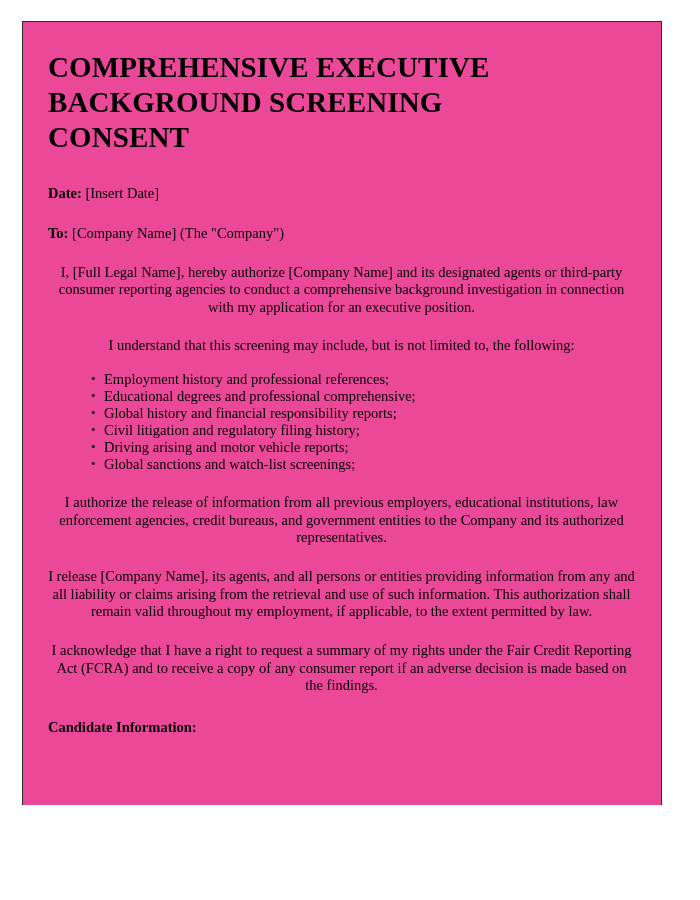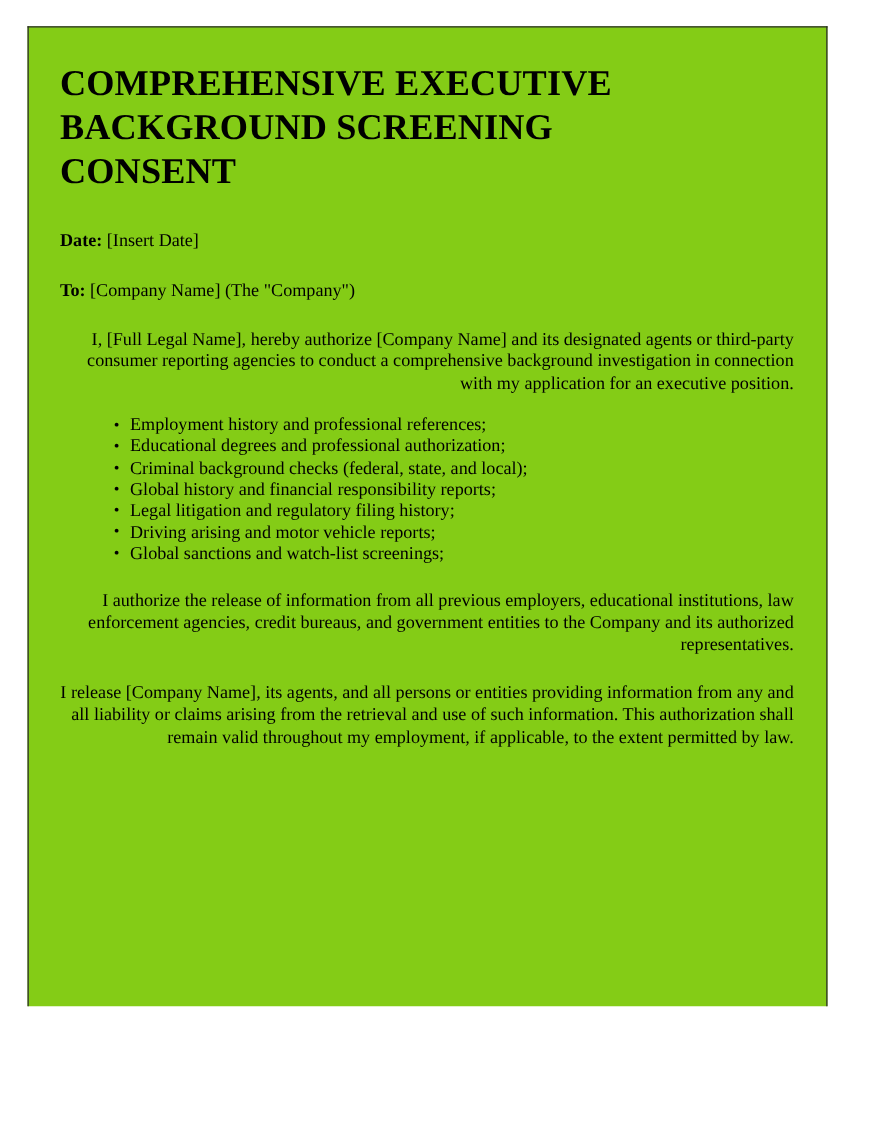--- a/index.html
+++ b/index.html
@@ -23,21 +23,21 @@
     left: 22px;
     top: 21px;
     width: 640px;           
     height: 784px;          
     box-sizing: border-box;
     border-left: 1.5px solid #2b2b2b;
     border-right: 1.5px solid #2b2b2b;
     border-top: 1.5px solid #2b2b2b;
     border-bottom: none;
     overflow: hidden;
-    background: #84cc16;
+    background: #ec4899;
   }
 
   .page-inner {
     padding: 0 26px 0 25px;
     box-sizing: border-box;
   }
 
   .doc-title {
     font-size: 29px;
     font-weight: bold;
@@ -53,21 +53,21 @@
     line-height: 1.22;
     margin: 22px 0 0 0;
   }
   .meta-line.first { margin-top: 30px; }
   .meta-label { font-weight: bold; text-align: center; }
 
   p.para {
     font-size: 14.5px;
     line-height: 1.215;
     margin: 21px 0 0 0;
-    text-align: right;
+    text-align: center;
   }
 
   ul.screening-list {
     margin: 16px 0 0 0;
     padding: 0 0 0 43px;
     list-style: none;
   }
   ul.screening-list li {
     font-size: 14.5px;
     line-height: 1.175;
@@ -104,31 +104,33 @@
       <span>[Insert Date]</span>
     </div>
 
     <div class="meta-line">
       <span class="meta-label">To:</span>
       <span>[Company Name] (The "Company")</span>
     </div>
 
     <p class="para">I, [Full Legal Name], hereby authorize [Company Name] and its designated agents or third-party consumer reporting agencies to conduct a comprehensive background investigation in connection with my application for an executive position.</p>
 
+    <p class="para">I understand that this screening may include, but is not limited to, the following:</p>
 
     <ul class="screening-list">
       <li>Employment history and professional references;</li>
-      <li>Educational degrees and professional authorization;</li>
-      <li>Criminal background checks (federal, state, and local);</li>
+      <li>Educational degrees and professional comprehensive;</li>
       <li>Global history and financial responsibility reports;</li>
-      <li>Legal litigation and regulatory filing history;</li>
+      <li>Civil litigation and regulatory filing history;</li>
       <li>Driving arising and motor vehicle reports;</li>
       <li>Global sanctions and watch-list screenings;</li>
     </ul>
 
     <p class="para">I authorize the release of information from all previous employers, educational institutions, law enforcement agencies, credit bureaus, and government entities to the Company and its authorized representatives.</p>
 
     <p class="para">I release [Company Name], its agents, and all persons or entities providing information from any and all liability or claims arising from the retrieval and use of such information. This authorization shall remain valid throughout my employment, if applicable, to the extent permitted by law.</p>
 
+    <p class="para">I acknowledge that I have a right to request a summary of my rights under the Fair Credit Reporting Act (FCRA) and to receive a copy of any consumer report if an adverse decision is made based on the findings.</p>
 
+    <h2 class="section-heading">Candidate Information:</h2>
 
   </div>
 </div>
 
 </body></html>

